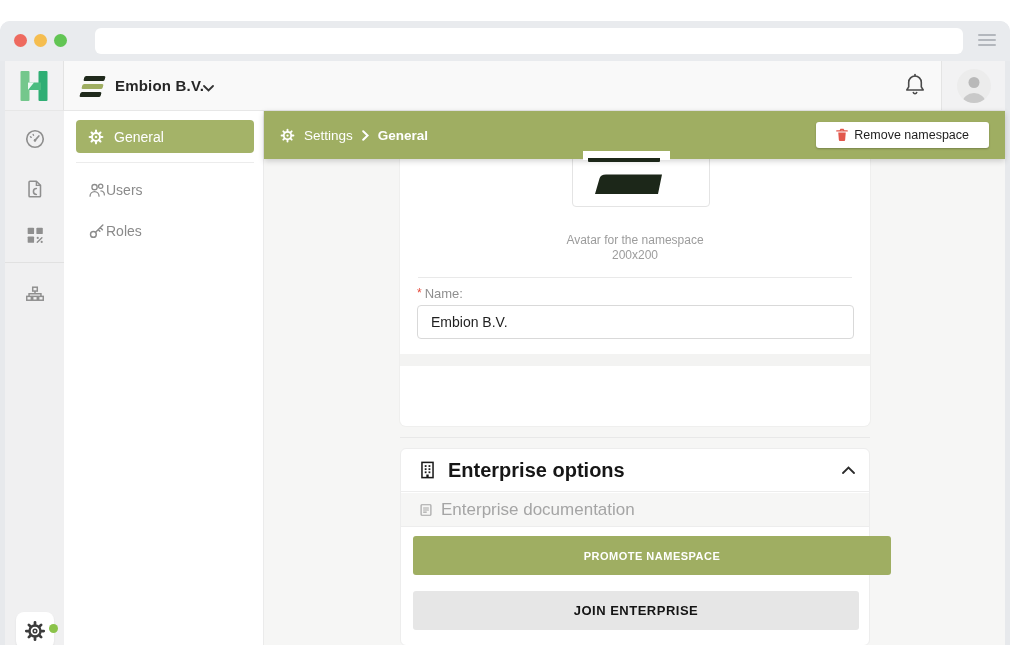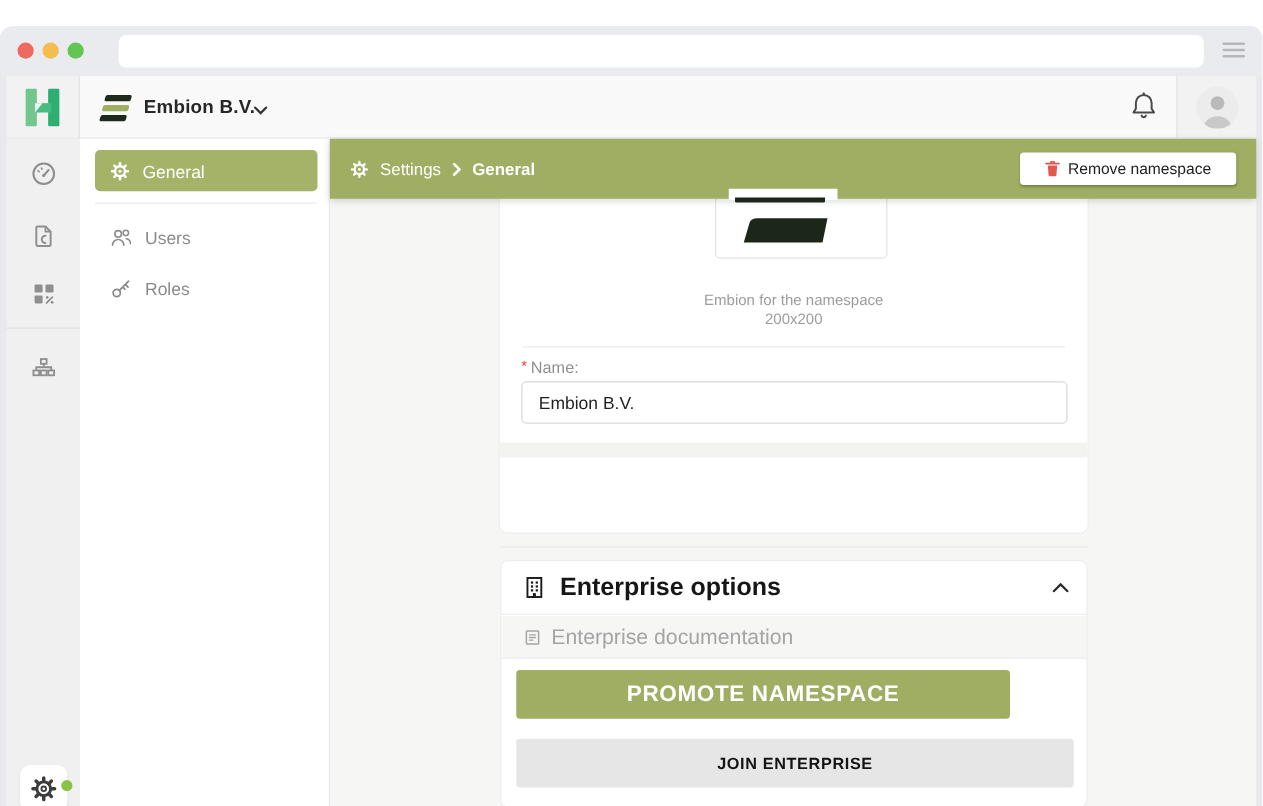--- a/index.html
+++ b/index.html
@@ -39,21 +39,21 @@
   .gear-box{left:11px;top:501px;width:38px;height:37px;background:#fff;border-radius:8px;
             box-shadow:0 1px 2px rgba(0,0,0,.08);display:flex;align-items:center;justify-content:center;}
   .gear-dot{left:44px;top:513px;width:9px;height:9px;border-radius:50%;background:#8bc34a;}
 
   
   .subnav{left:64px;top:90px;width:200px;height:547px;background:#fff;border-right:1px solid #ebebeb;box-sizing:border-box;}
   .nav-general{left:12px;top:9px;width:178px;height:33px;background:#a4b368;border-radius:4px;display:flex;
                align-items:center;padding-left:12px;box-sizing:border-box;color:#fff;font-size:14px;gap:10px;cursor:pointer;}
   .nav-div{left:12px;top:51px;width:178px;height:1px;background:#ececec;}
   .nav-item{left:12px;width:178px;height:32px;display:flex;align-items:center;padding-left:12px;box-sizing:border-box;
-            color:#8a8a8a;font-size:14px;gap:10px;cursor:pointer;}
+            color:#8a8a8a;font-size:14px;cursor:pointer;}
   .nav-users{top:63px;}
   .nav-roles{top:104px;text-align:center;}
 
   
   .content-bg{left:264px;top:90px;width:741px;height:547px;background:#f6f6f5;}
   .crumb-bar{left:264px;top:90px;width:741px;height:48px;background:#9fae62;z-index:5;display:flex;align-items:center;
              padding:0 16px;box-sizing:border-box;box-shadow:0 2px 6px rgba(0,0,0,.18);color:#fff;}
   .crumb-bar .crumb-sec{font-size:13.5px;margin-left:9px;}
   .crumb-bar .crumb-page{font-size:13.5px;font-weight:bold;margin-left:9px;}
   .crumb-sep{margin-left:9px;display:flex;align-items:center;}
@@ -82,22 +82,22 @@
   
   .card2{left:400px;top:427px;width:470px;height:198px;background:#fff;border:1px solid #ededed;border-radius:6px;
          box-sizing:border-box;}
   .ent-header{position:absolute;left:0;top:0;width:100%;height:43px;display:flex;align-items:center;padding:0 14px 0 18px;
               box-sizing:border-box;gap:12px;border-bottom:1px solid #ededed;cursor:pointer;}
   .ent-title{font-size:20px;font-weight:bold;color:#161616;}
   .ent-collapse{margin-left:auto;display:flex;align-items:center;}
   .ent-doc-row{position:absolute;left:0;top:44px;width:100%;height:34px;background:#f6f6f5;border-bottom:1px solid #ededed;
                display:flex;align-items:center;gap:8px;padding:0 18px;box-sizing:border-box;cursor:pointer;}
   .ent-doc-label{font-size:17px;color:#a5a5a5;text-align:center;}
-  .promote-btn{position:absolute;left:12px;top:87px;width:395px;height:39px;background:#9fae62;border:none;border-radius:3px;
-               color:#fff;font-size:18px;font-weight:bold;letter-spacing:.5px;font-family:inherit;cursor:pointer;}
+  .promote-btn{position:absolute;left:12px;top:87px;width:478px;height:39px;background:#9fae62;border:none;border-radius:3px;
+               color:#fff;font-size:11px;font-weight:bold;letter-spacing:.5px;font-family:inherit;cursor:pointer;}
   .join-btn{position:absolute;left:12px;top:142px;width:446px;height:39px;background:#e6e6e6;border:none;border-radius:3px;
             color:#141414;font-size:13px;font-weight:bold;letter-spacing:.5px;font-family:inherit;cursor:pointer;}
 </style>
 </head>
 <body>
 
 <div id="app">
 
   <div class="abs chrome">
     <div class="abs dot red"></div>
@@ -225,21 +225,21 @@
 
   <div class="abs content-bg"></div>
 
   <div class="abs card1"></div>
   <div class="abs avatar-box">
     <svg width="136" height="50" viewBox="0 0 136 50">
       <path d="M22 38 L26.5 22.5 Q27.6 18.5 33 18.5 L89 18.5 L85 38 Z" fill="#1c2719"></path>
     </svg>
   </div>
   <div class="abs avatar-caption">
-    <div>Embion for the namespace</div>
+    <div>Avatar for the namespace</div>
     <div>200x200</div>
   </div>
   <div class="abs div1"></div>
   <div class="abs name-label">
     <span class="req">*</span><span>Name:</span>
   </div>
   <input class="abs name-input" type="text" value="Embion B.V." style="">
   <div class="abs gray-band"></div>
   <div class="abs cards-hr"></div>
 

